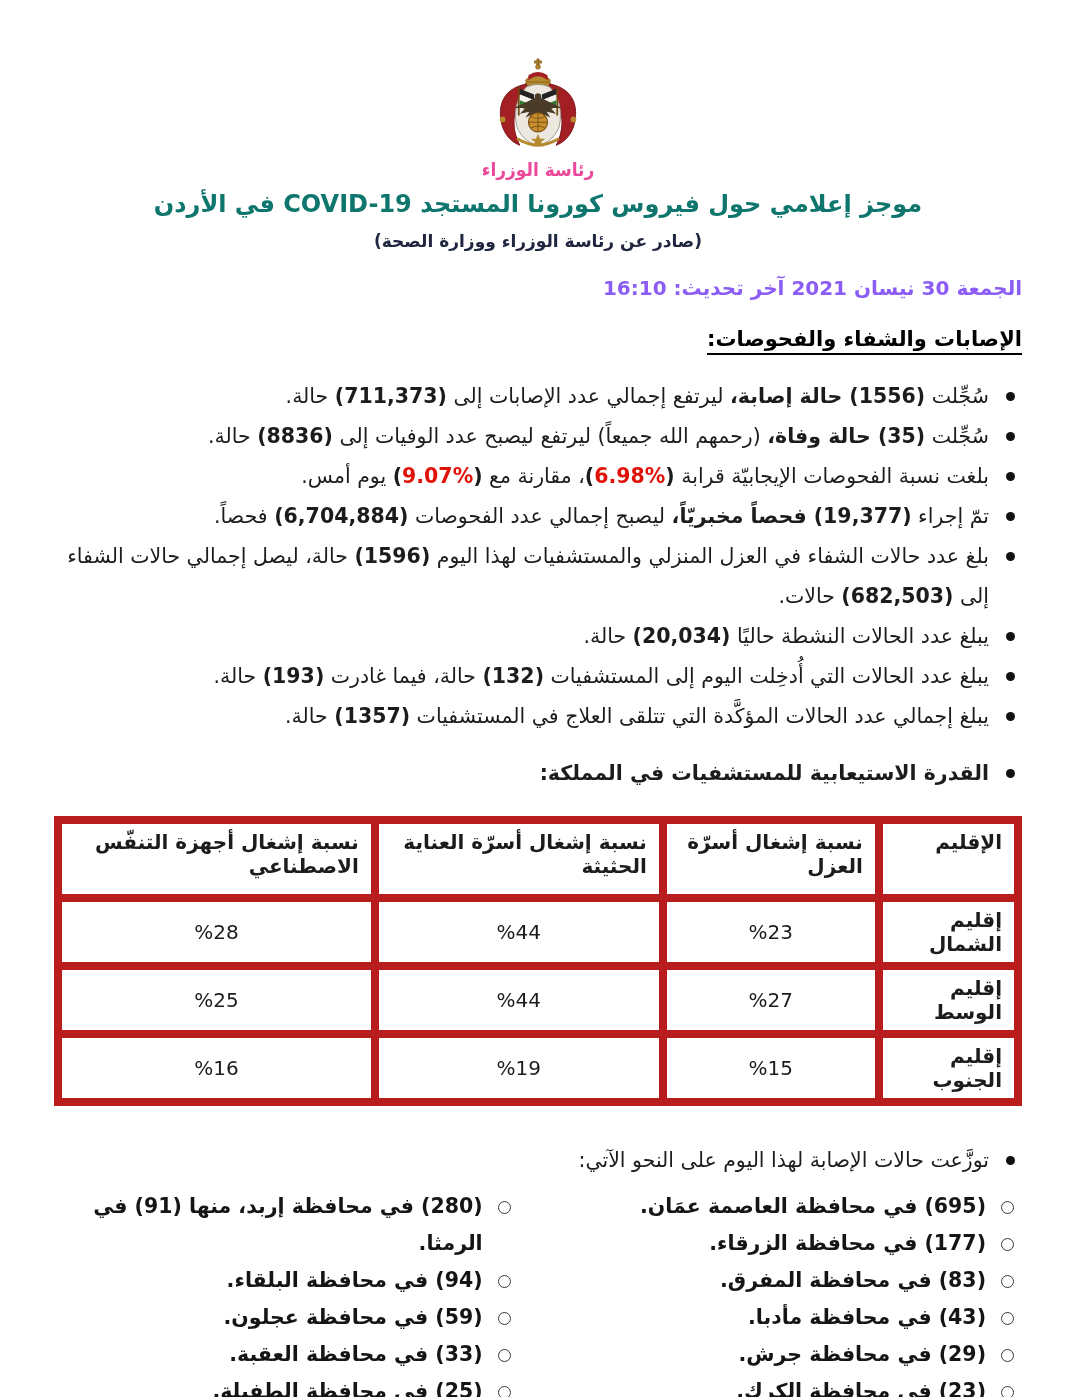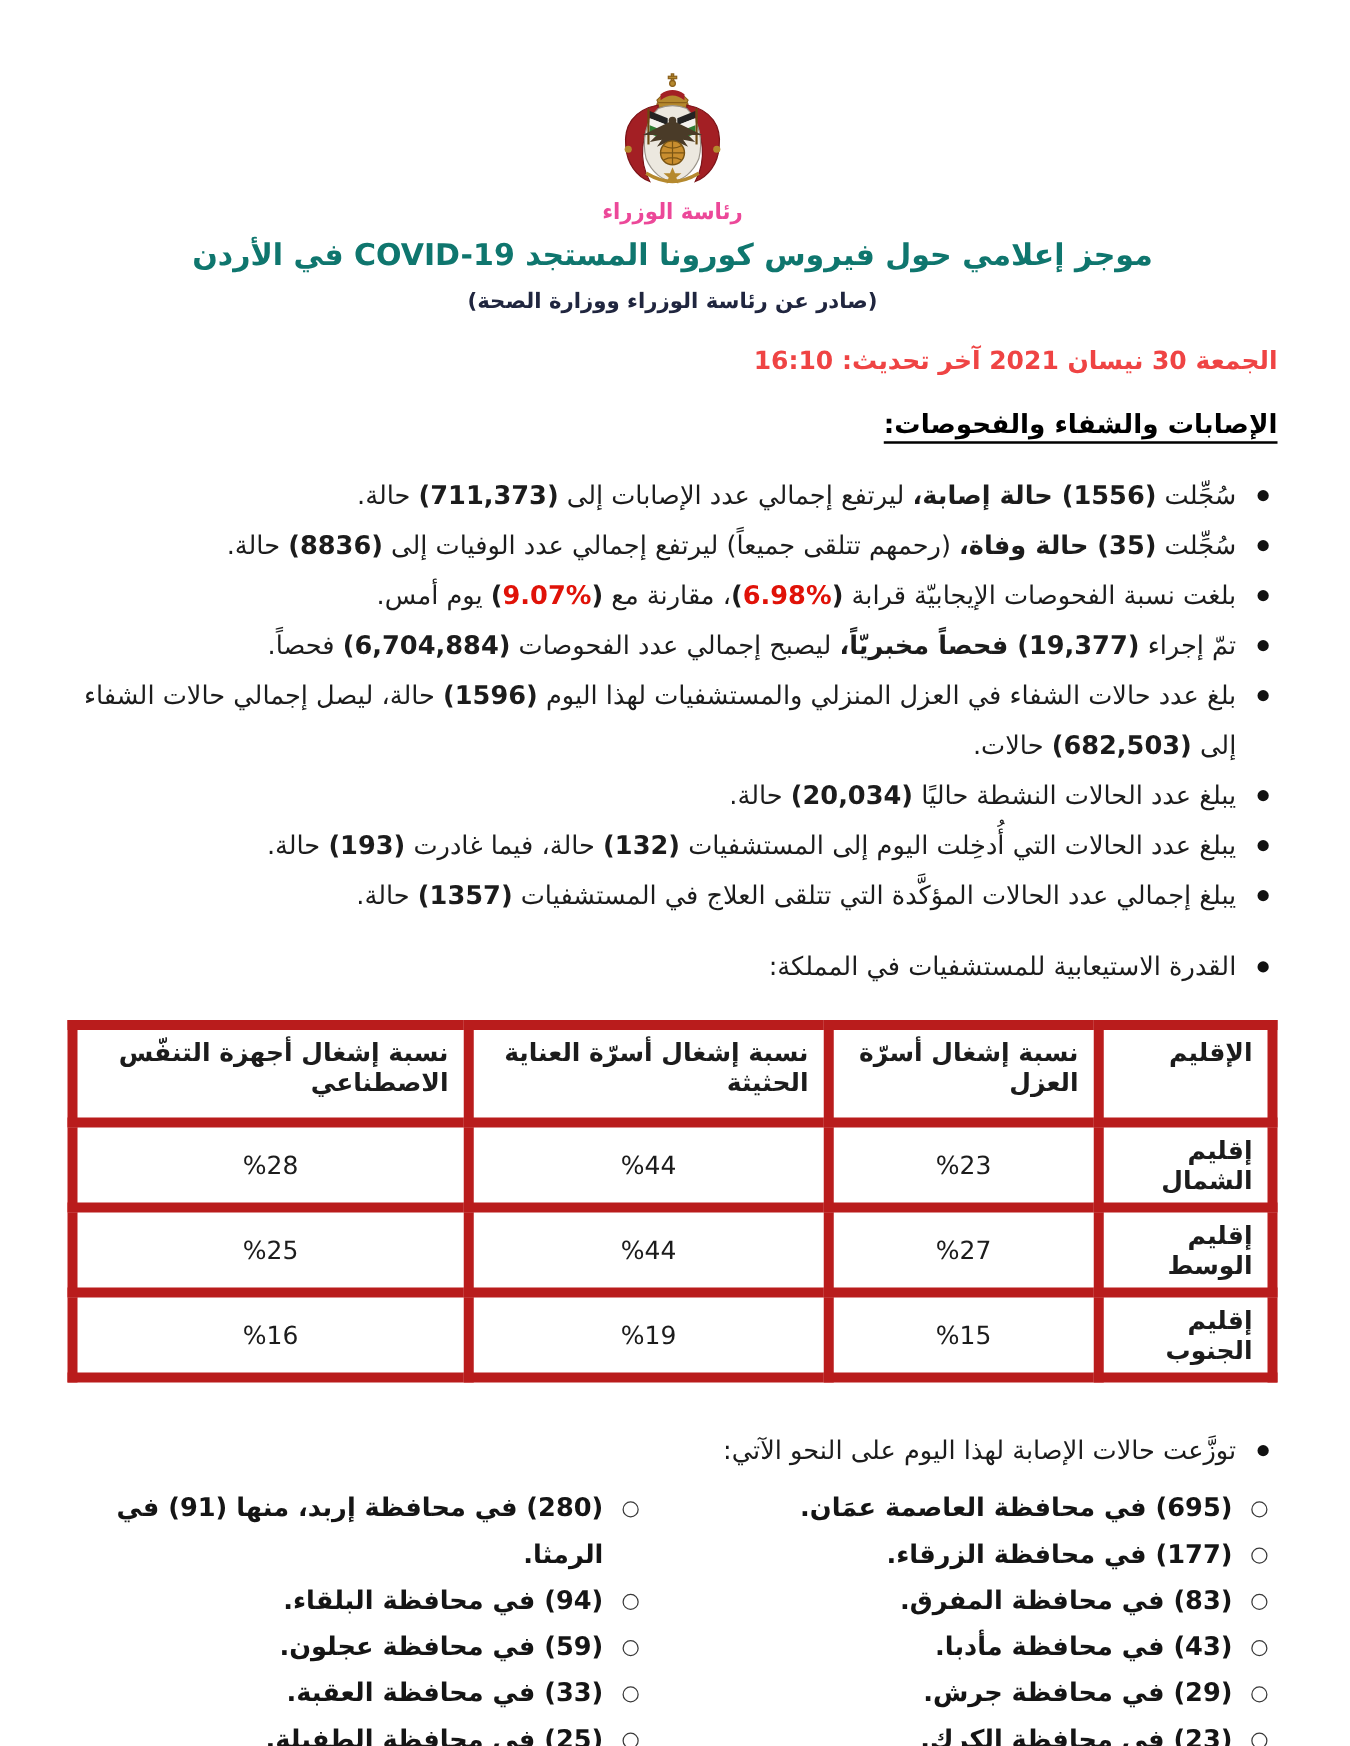--- a/index.html
+++ b/index.html
@@ -16,21 +16,21 @@
     letter-spacing:-0.5px;transform:scaleY(1.05);
   }
   h1.title{
     margin:10px 0 0 0;text-align:center;font-size:24px;font-weight:bold;
     color:#0f766e;
   }
   .subtitle{
     margin-top:13px;text-align:center;font-size:17px;font-weight:bold;color:#20263f;
   }
   .dateline{
-    margin-top:25px;text-align:right;font-size:20px;font-weight:bold;color:#ef4444;
+    margin-top:25px;text-align:right;font-size:20px;font-weight:bold;color:#8b5cf6;
   }
   h2.section{
     margin:27px 0 0 0;text-align:right;font-size:21px;font-weight:bold;color:#000000;
     text-decoration:underline;text-underline-offset:7px;text-decoration-thickness:2px;
   }
   
   ul.stats{list-style:none;margin:25px 0 0 0;padding:0;}
   li.stat-item{
     position:relative;padding-right:33px;text-align:right;
     font-size:20.5px;line-height:40px;
@@ -43,21 +43,21 @@
   .red{color:#e01208;font-weight:bold;}
   
   .bullet-line{
     position:relative;padding-right:33px;text-align:right;
     font-size:20.5px;line-height:40px;
   }
   .bullet-line::before{
     content:"";position:absolute;right:7px;top:16px;width:9px;height:9px;
     border-radius:50%;background:#111;
   }
-  .capacity-line{margin-top:17px;}
+  .capacity-line{margin-top:17px;font-weight:bold;}
   .dist-line{margin-top:34px;}
   
   table.capacity{
     width:100%;border-collapse:collapse;margin-top:23px;
     font-size:20px;
   }
   table.capacity th,table.capacity td{
     border:8px solid #b91c1c;padding:6px 12px;
   }
   table.capacity thead th{
@@ -139,21 +139,21 @@
 
     <h1 class="title">موجز إعلامي حول فيروس كورونا المستجد COVID-19 في الأردن</h1>
     <div class="subtitle">(صادر عن رئاسة الوزراء ووزارة الصحة)</div>
     <div class="dateline">الجمعة 30 نيسان 2021 آخر تحديث: 16:10</div>
   </header>
 
   <h2 class="section">الإصابات والشفاء والفحوصات:</h2>
 
   <ul class="stats">
       <li class="stat-item"><span>سُجِّلت </span><span class="bld ">(1556) حالة إصابة،</span><span> ليرتفع إجمالي عدد الإصابات إلى </span><span class="bld ">(711,373)</span><span> حالة.</span></li>
-      <li class="stat-item"><span>سُجِّلت </span><span class="bld ">(35) حالة وفاة،</span><span> (رحمهم تتلقى جميعاً) ليرتفع إجمالي عدد الوفيات إلى </span><span class="bld ">(8836)</span><span> حالة.</span></li>
+      <li class="stat-item"><span>سُجِّلت </span><span class="bld ">(35) حالة وفاة،</span><span> (رحمهم الله جميعاً) ليرتفع ليصبح عدد الوفيات إلى </span><span class="bld ">(8836)</span><span> حالة.</span></li>
       <li class="stat-item"><span>بلغت نسبة الفحوصات الإيجابيّة قرابة </span><span class="bld ">(</span><span class="bld red">%6.98</span><span class="bld ">)</span><span>، مقارنة مع </span><span class="bld ">(</span><span class="bld red">%9.07</span><span class="bld ">)</span><span> يوم أمس.</span></li>
       <li class="stat-item"><span>تمّ إجراء </span><span class="bld ">(19,377) فحصاً مخبريّاً،</span><span> ليصبح إجمالي عدد الفحوصات </span><span class="bld ">(6,704,884)</span><span> فحصاً.</span></li>
       <li class="stat-item"><span>بلغ عدد حالات الشفاء في العزل المنزلي والمستشفيات لهذا اليوم </span><span class="bld ">(1596)</span><span> حالة، ليصل إجمالي حالات الشفاء إلى </span><span class="bld ">(682,503)</span><span> حالات.</span></li>
       <li class="stat-item"><span>يبلغ عدد الحالات النشطة حاليًا </span><span class="bld ">(20,034)</span><span> حالة.</span></li>
       <li class="stat-item"><span>يبلغ عدد الحالات التي أُدخِلت اليوم إلى المستشفيات </span><span class="bld ">(132)</span><span> حالة، فيما غادرت </span><span class="bld ">(193)</span><span> حالة.</span></li>
       <li class="stat-item"><span>يبلغ إجمالي عدد الحالات المؤكَّدة التي تتلقى العلاج في المستشفيات </span><span class="bld ">(1357)</span><span> حالة.</span></li>
     </ul>
 
   <div class="bullet-line capacity-line">
     <span>القدرة الاستيعابية للمستشفيات في المملكة:</span>

